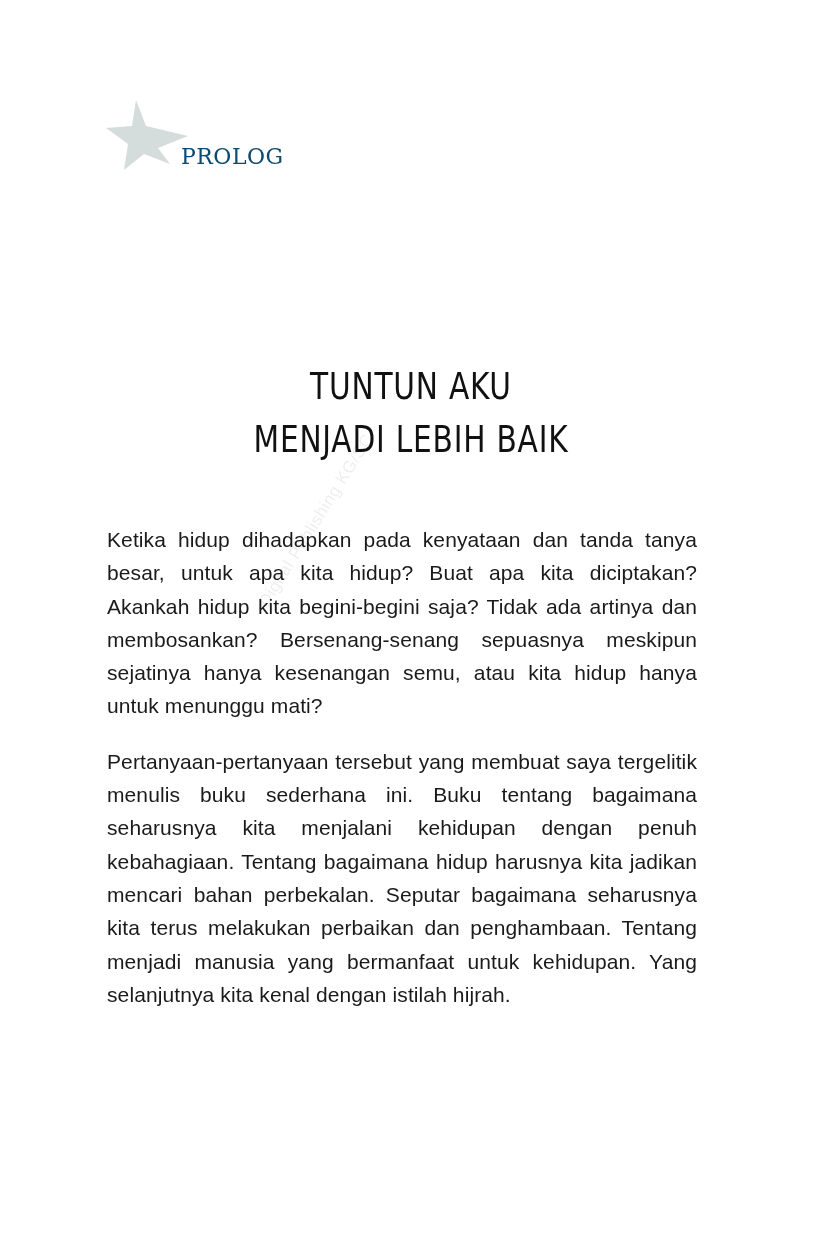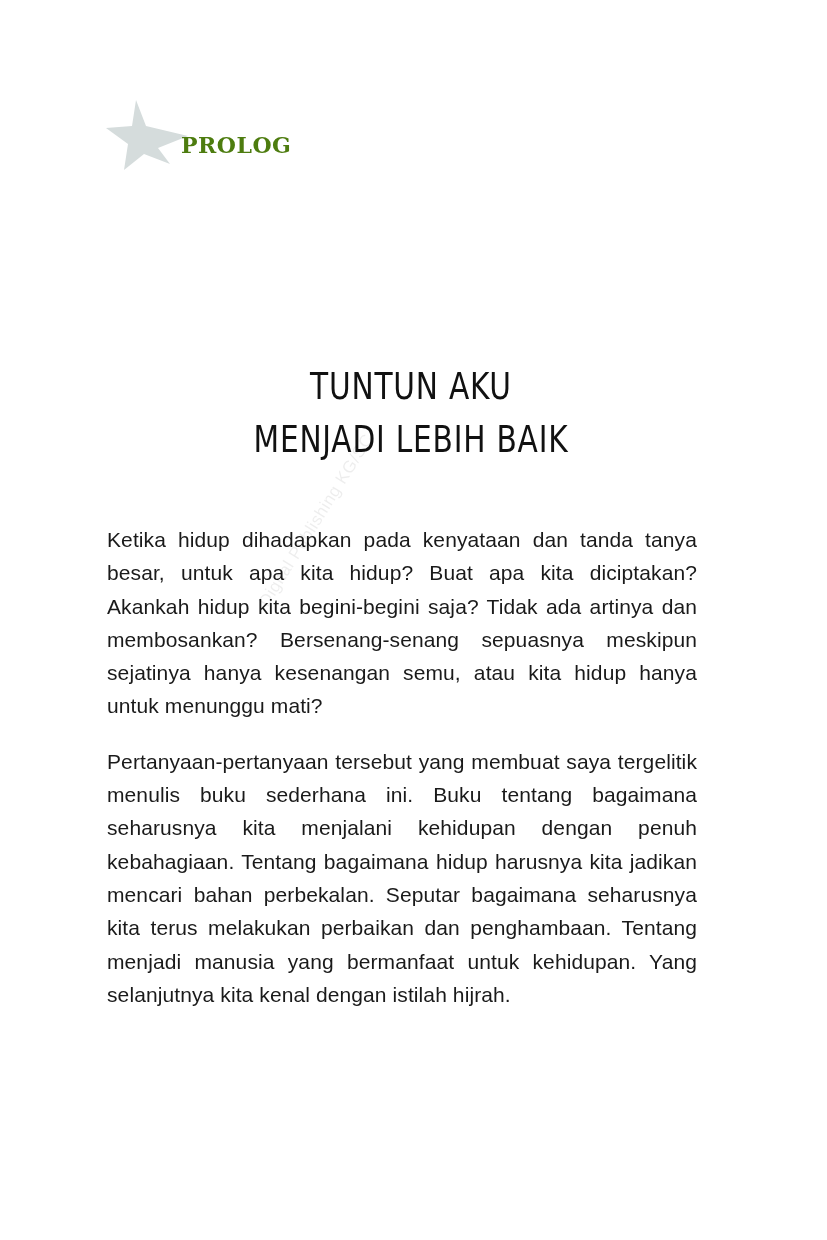--- a/index.html
+++ b/index.html
@@ -25,26 +25,26 @@
     .star-icon {
       position: absolute;
       left: 0;
       top: 0;
       width: 88px;
       height: 74px;
     }
     .chapter-label {
       position: absolute;
       left: 77px;
-      top: 36px;
+      top: 48px;
       font-family: "DejaVu Serif", serif;
-      font-weight: bold;
+      font-weight: normal;
       font-size: 22px;
       letter-spacing: 0.5px;
-      color: #4d7c0f;
+      color: #0c4a6e;
       line-height: 1;
     }
     .chapter-title {
       position: absolute;
       left: 0;
       width: 827px;
       top: 335px;
       text-align: center;
       font-family: "DejaVu Sans", sans-serif;
       font-weight: normal;

